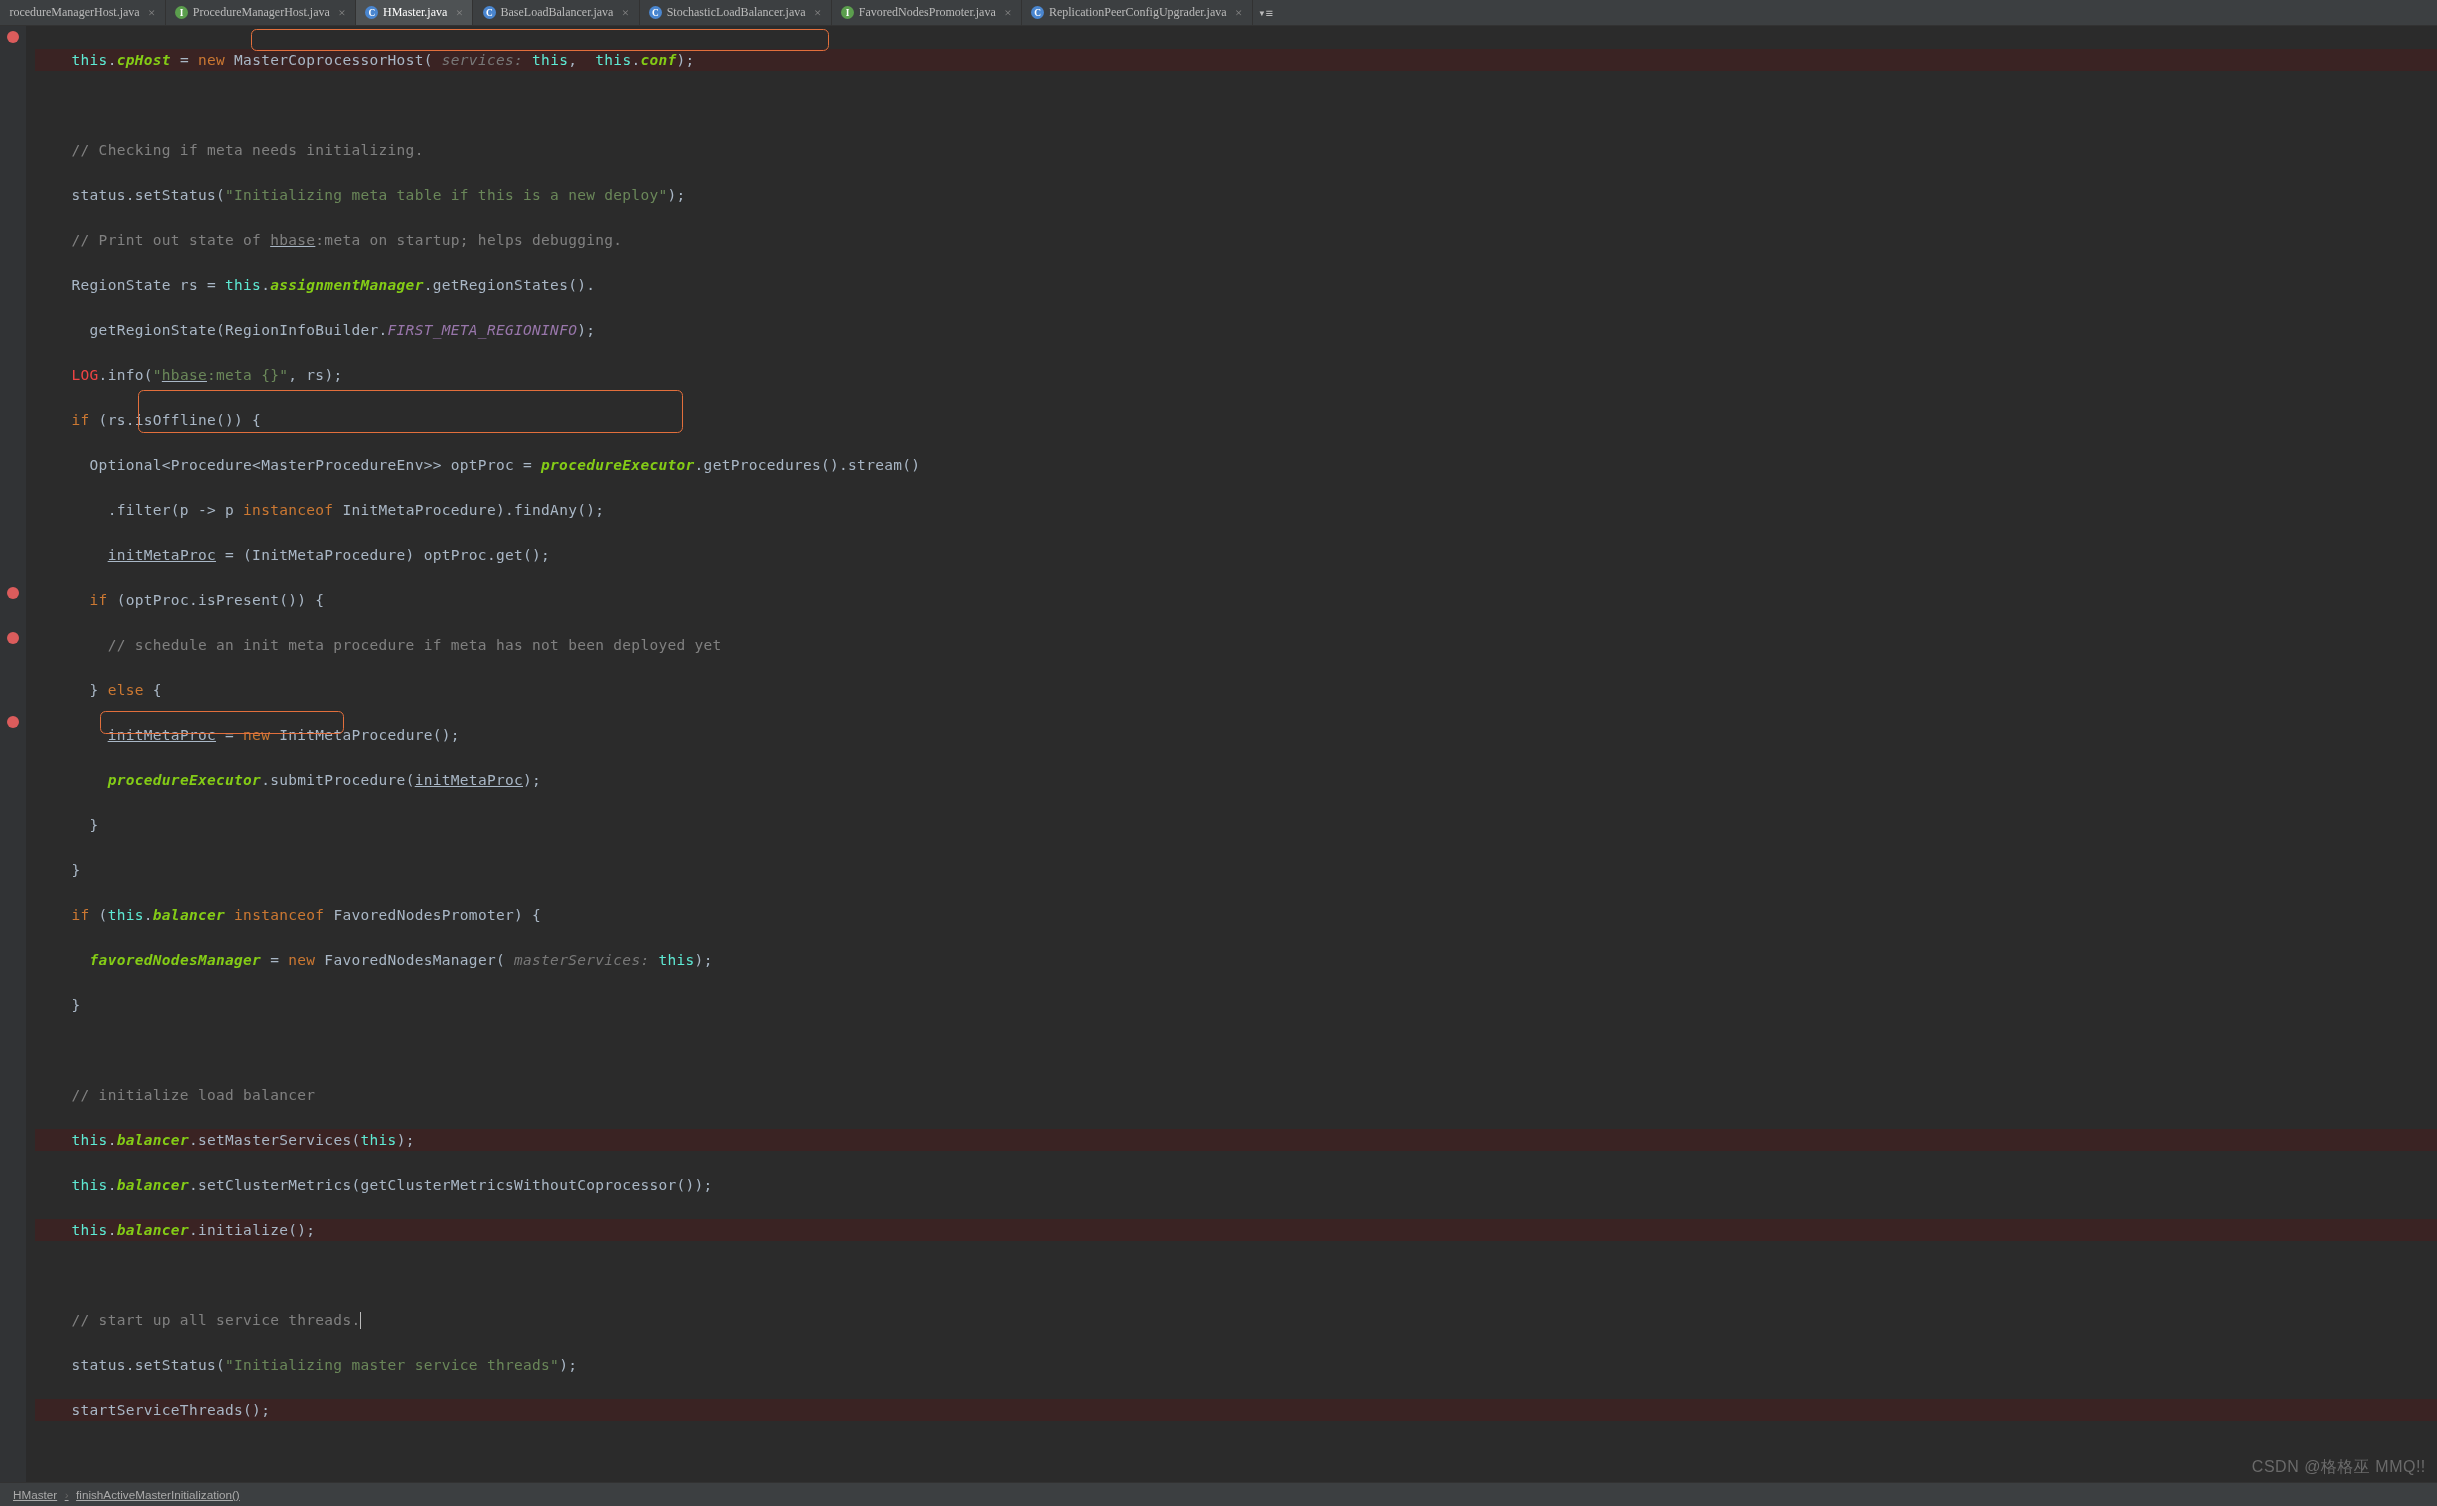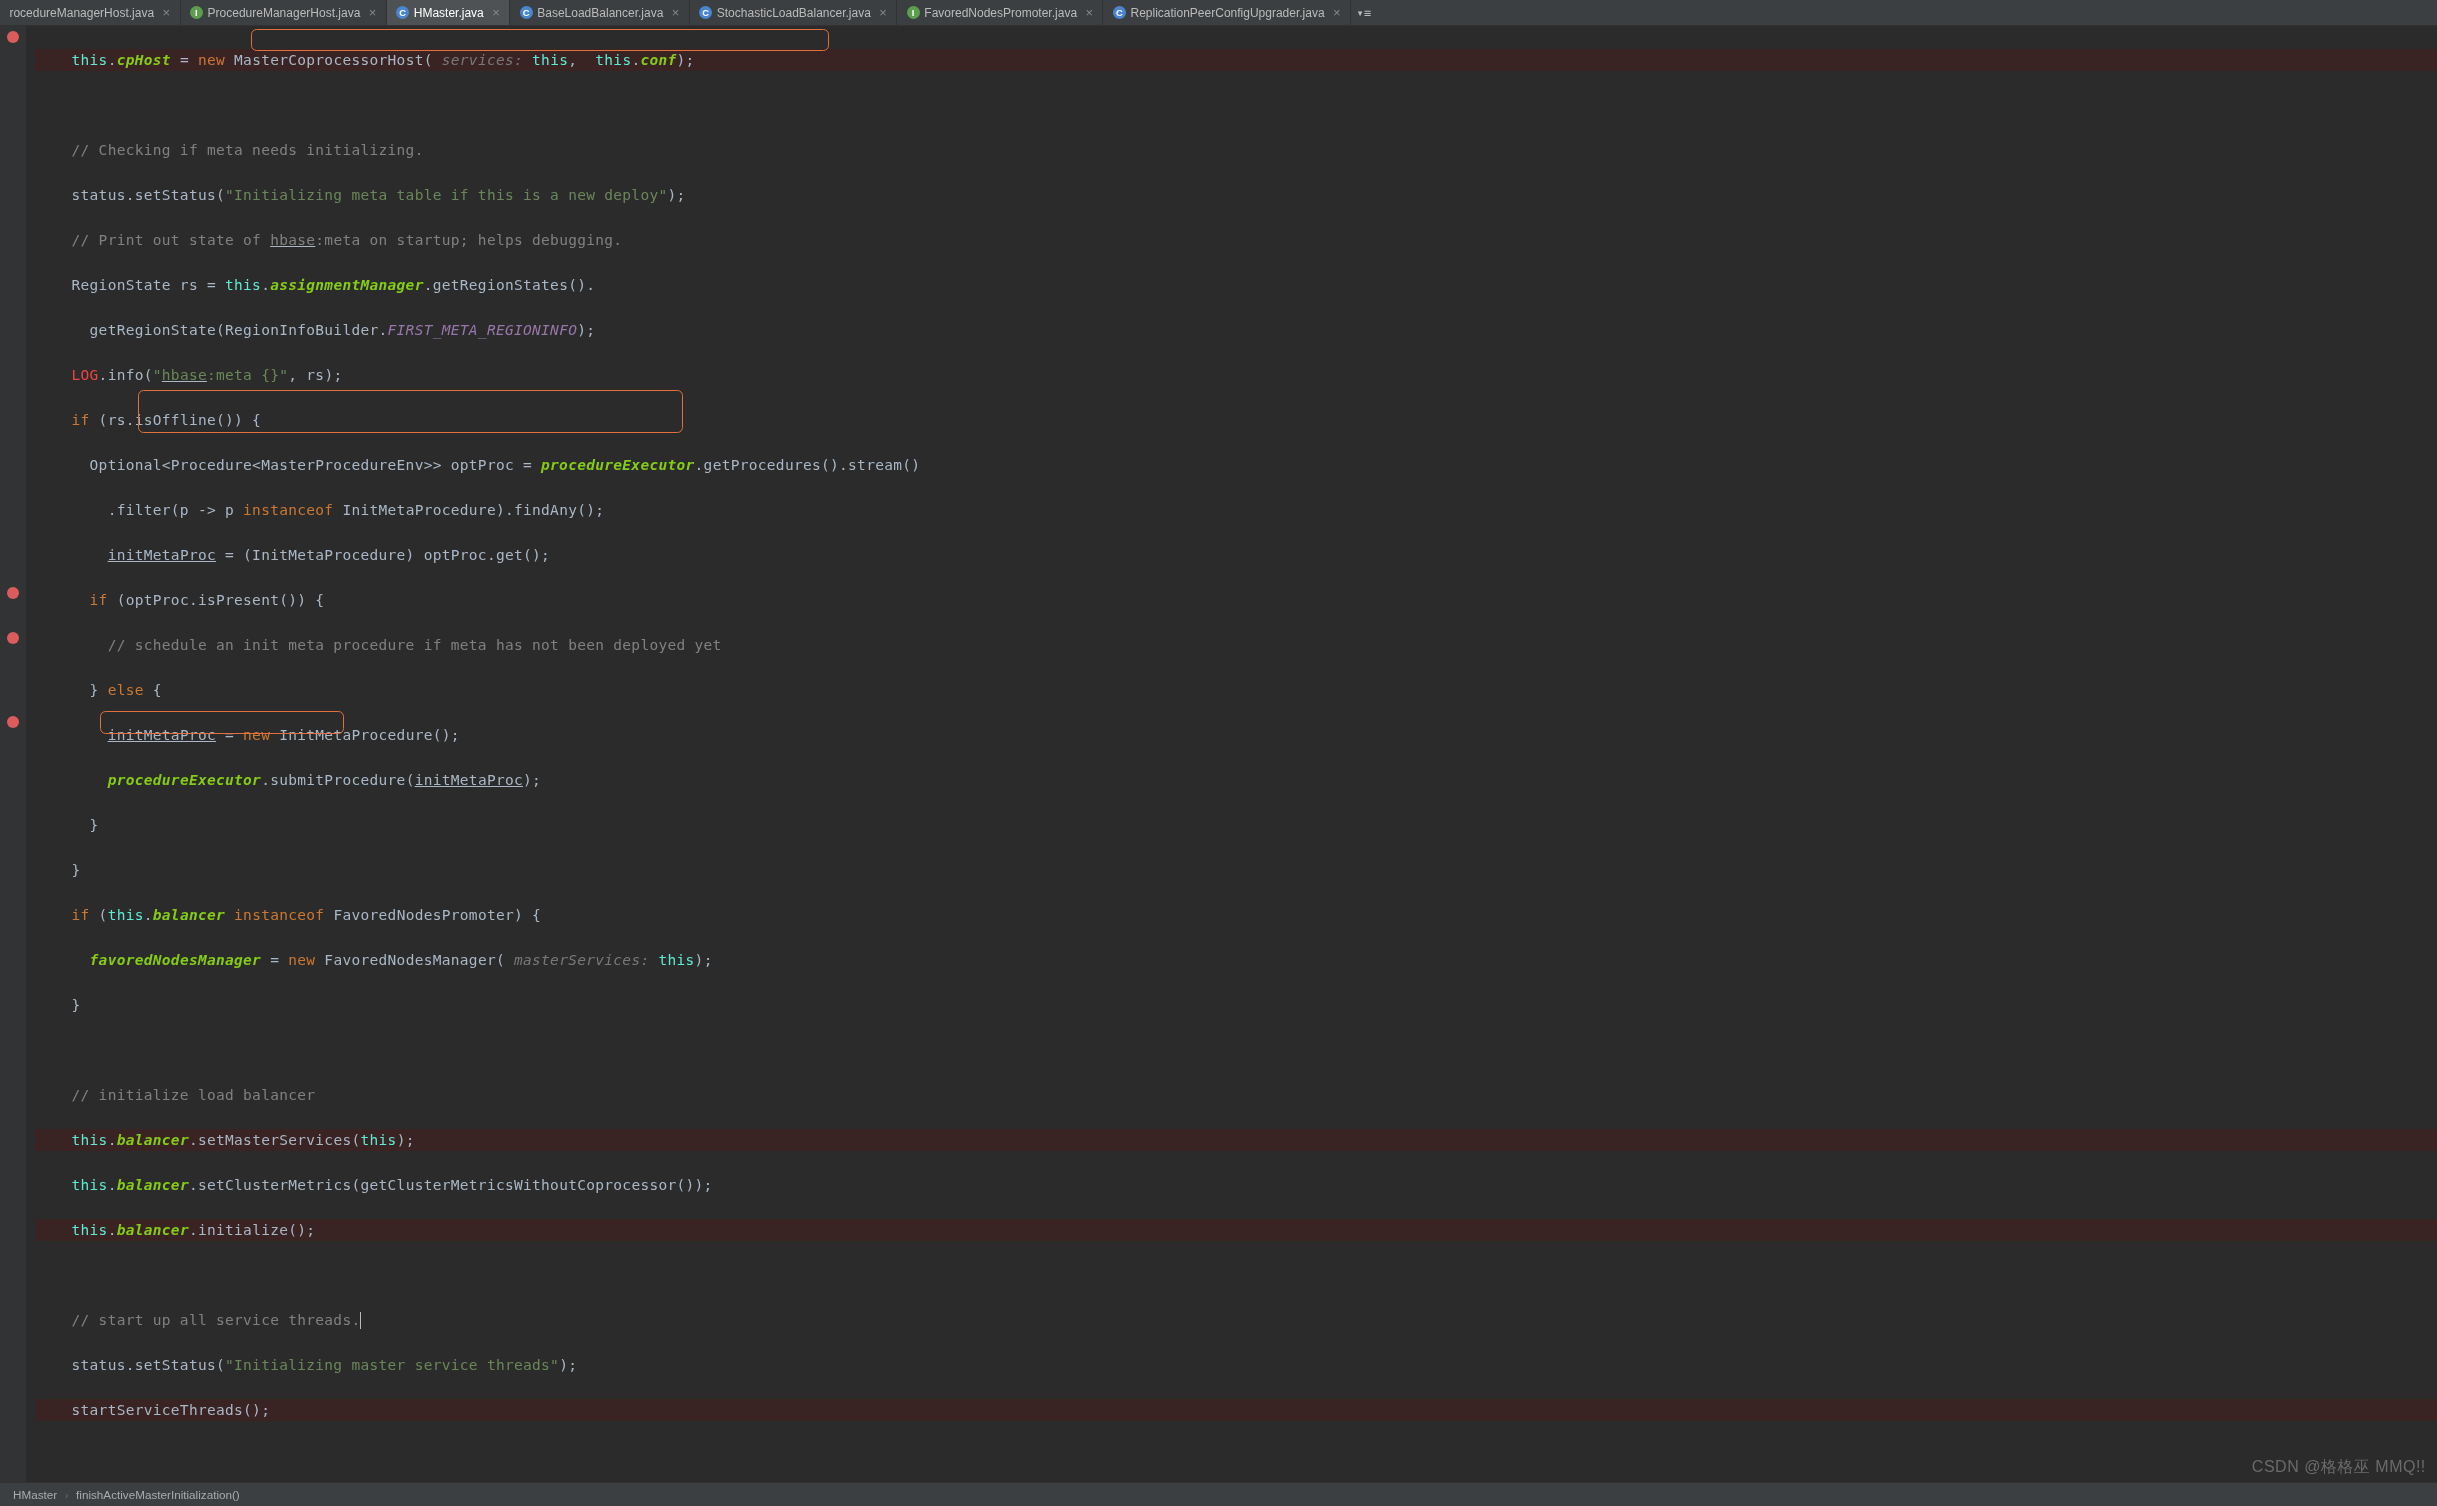--- a/index.html
+++ b/index.html
@@ -1,19 +1,19 @@
 <!DOCTYPE html>
 <html style="font-size:15px"><head>
 <meta charset="utf-8">
 <style>
 * { margin: 0; padding: 0; box-sizing: border-box; }
 body { background: #2b2b2b; font-family: "Menlo", "Consolas", monospace; font-size: 14px; color: #a9b7c6; overflow: hidden; }
 .ide { width: 100%; height: 100vh; display: flex; flex-direction: column; }
 .tabs { display: flex; background: #3c3f41; height: 26px; border-bottom: 0.9px solid #323232; flex-shrink: 0; }
-.tab { display: flex; align-items: center; padding: 0 9.4px; height: 100%; border-right: 0.9px solid #323232; color: #bbbbbb; font-family: Liberation Sans, sans-serif; font-size: 12px; cursor: pointer; gap: 4.7px; white-space: nowrap; }
+.tab { display: flex; align-items: center; padding: 0 9.4px; height: 100%; border-right: 0.9px solid #323232; color: #bbbbbb; font-family: Liberation Serif, serif; font-size: 12px; cursor: pointer; gap: 4.7px; white-space: nowrap; }
 .tab.active { background: #4e5254; color: #ffffff; }
 .tab .icon { width: 13px; height: 13px; border-radius: 50%; display: flex; align-items: center; justify-content: center; font-size: 9.4px; font-weight: bold; color: #fff; flex-shrink: 0; }
 .icon.c-icon { background: #4a86cf; }
 .icon.i-icon { background: #5b9e4d; }
 .tab .close { color: #888; font-size: 13px; margin-left: 3.7px; }
 .editor-wrap { flex: 1; display: flex; overflow: hidden; position: relative; }
 .gutter { width: 26px; background: #313335; flex-shrink: 0; position: relative; }
 .bp { position: absolute; left: 6.6px; width: 12px; height: 12px; background: #db5c5c; border-radius: 50%; }
 .code { flex: 1; padding-left: 9.4px; line-height: 22.5px; white-space: pre; overflow: hidden; position: relative; font-size: 14.5px; letter-spacing: 0.3px; }
 .code .line { height: 22.5px; position: relative; }
@@ -25,21 +25,21 @@
 .field { color: #84cc16; font-style: italic; font-weight: bold; }
 .static { color: #ef4444; }
 .param-hint { color: #787878; font-style: italic; }
 .under { text-decoration: underline; text-decoration-color: #a9b7c6; }
 .const { color: #9876aa; font-style: italic; }
 .hl-box { position: absolute; border: 1.9px solid #e26f3c; border-radius: 5.6px; pointer-events: none; z-index: 5; }
 .hl1 { top: 2.8px; height: 22.5px; }
 .hl2 { top: 364px; height: 43px; }
 .hl3 { top: 685px; height: 22.5px; }
 .cursor { display: inline-block; width: 0.9px; height: 17px; background: #bbbbbb; vertical-align: middle; }
-.breadcrumb { height: 24px; background: #3c3f41; display: flex; align-items: center; padding: 0 13px; font-family: -apple-system, "Segoe UI", sans-serif; font-size: 11.7px; color: #aaaaaa; gap: 7.5px; flex-shrink: 0; border-top: 0.9px solid #323232; }
+.breadcrumb { height: 24px; background: #3c3f41; display: flex; align-items: center; padding: 0 13px; font-family: -apple-system, "Segoe UI", sans-serif; font-size: 11.7px; color: #aaaaaa; gap: 7.5px; flex-shrink: 0; border-top: 0.9px solid #323232; text-decoration: underline; }
 .breadcrumb .sep { color: #666; }
 .watermark { position: absolute; bottom: 28px; right: 11.2px; color: #6a6a6a; font-family: sans-serif; font-size: 16px; letter-spacing: 0.5px; }
 .tab-overflow { display: flex; align-items: center; padding: 0 5.6px; color: #bbb; font-size: 12px; }
 </style>
 </head>
 <body>
 
 <div class="ide">
   <div class="tabs">
     <div class="tab">

